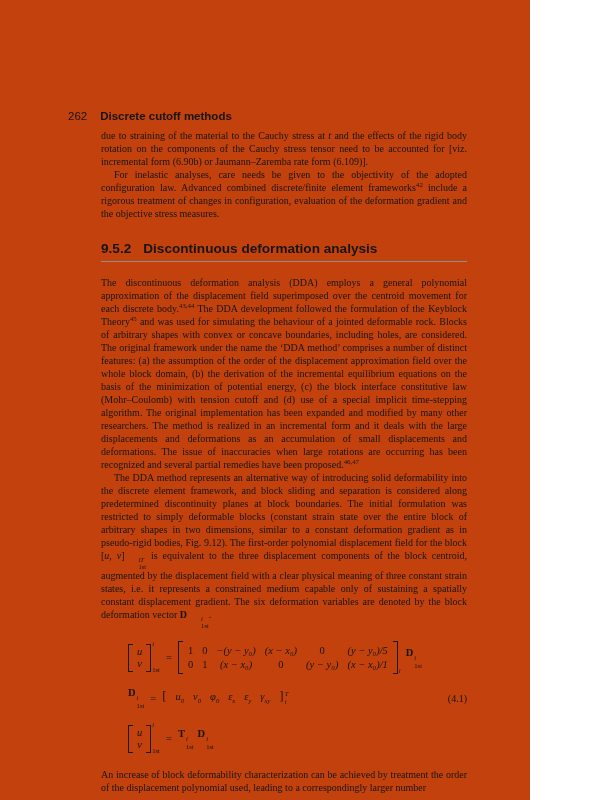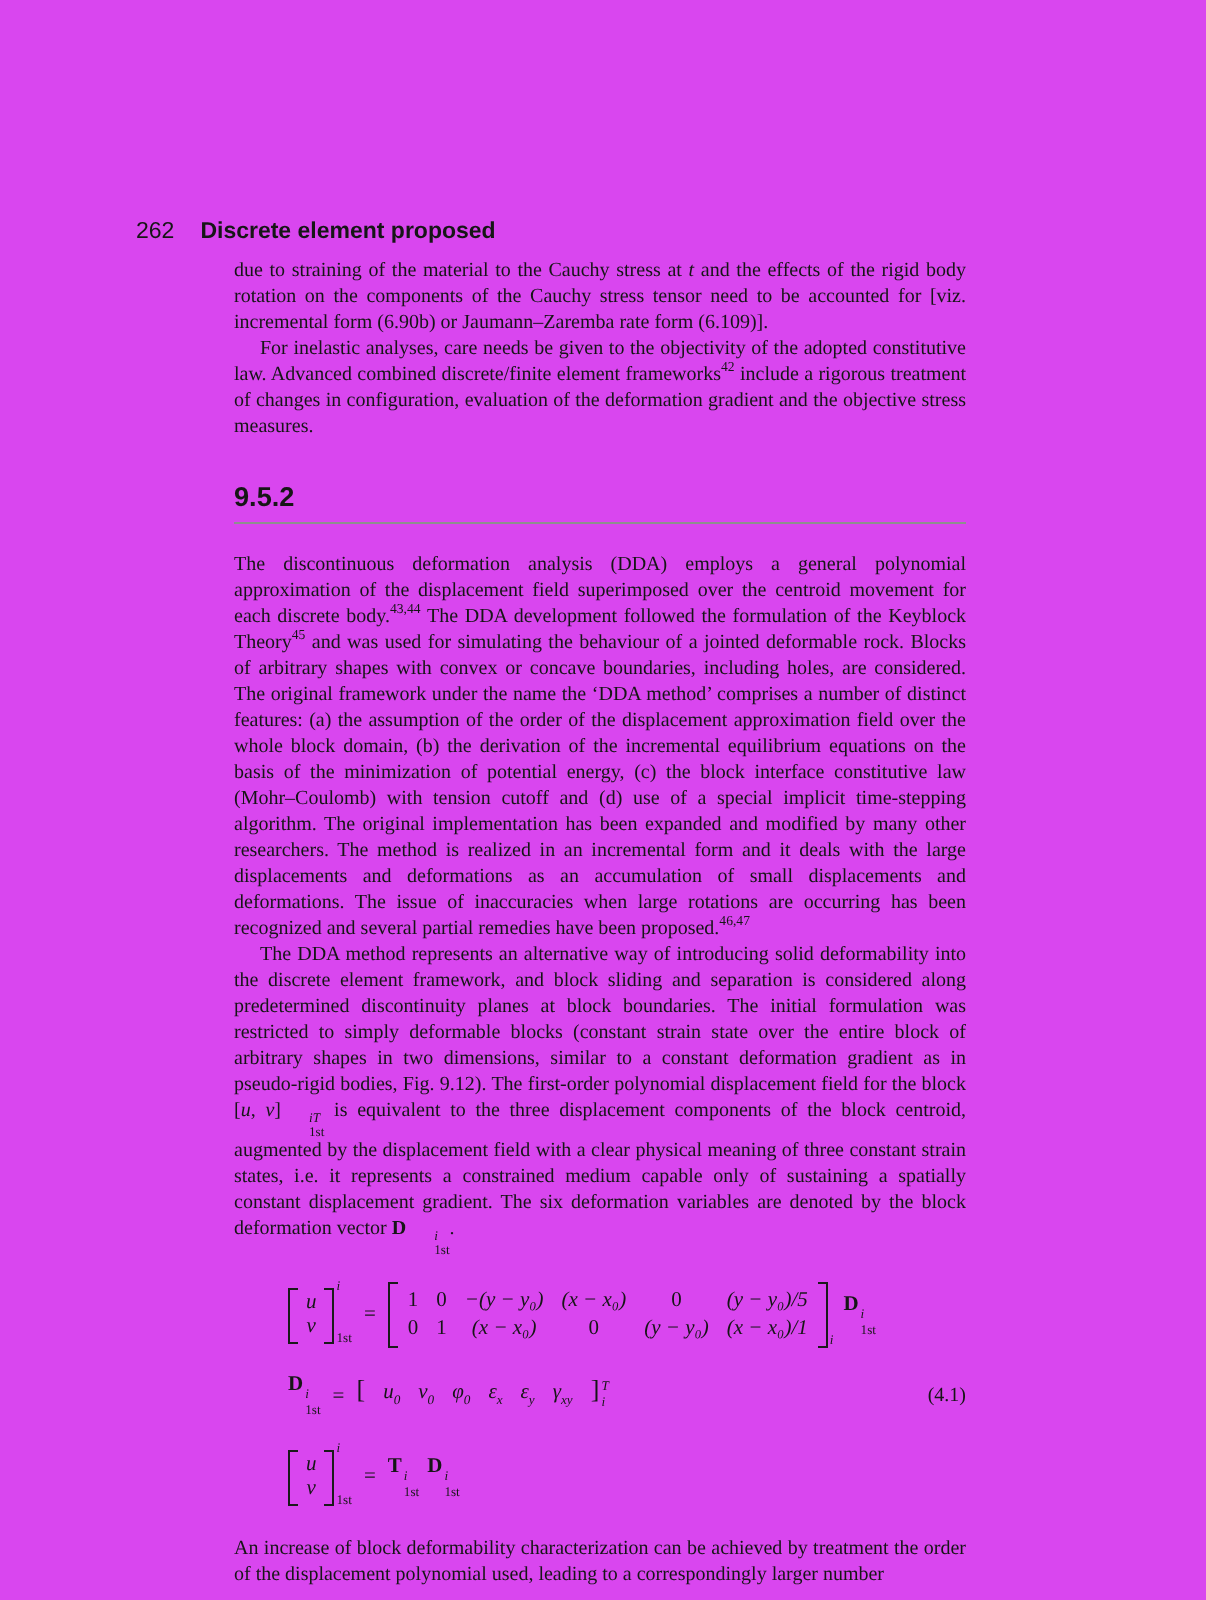--- a/index.html
+++ b/index.html
@@ -1,22 +1,22 @@
 <!DOCTYPE html>
 <html><head>
 <meta charset="utf-8">
 <style>
   html,body{margin:0;padding:0;background:#ffffff;}
-  .page{position:relative;width:603px;height:800px;background:#d946ef;color:#161616;overflow:hidden;
+  .page{position:relative;width:530px;height:800px;background:#c2410c;color:#161616;overflow:hidden;
         font-family:"Liberation Serif", serif;}
   .running-head{position:absolute;left:68px;top:110px;display:flex;align-items:baseline;gap:13px;
         font-family:"Liberation Sans", sans-serif;font-size:11.5px;}
   .rh-num{font-weight:400;}
   .rh-title{font-weight:700;}
-  .column{position:absolute;left:117px;top:129px;width:366px;font-size:10px;line-height:13px;text-align:justify;}
+  .column{position:absolute;left:101px;top:129px;width:366px;font-size:10px;line-height:13px;text-align:justify;}
   p.para{margin:0;}
   p.indent{text-indent:13px;}
   sup.fn{font-size:6.8px;line-height:0;vertical-align:super;}
   .section-heading{margin:21px 0 14px 0;padding-bottom:5px;border-bottom:1px solid #8f8f8f;
         font-family:"Liberation Sans", sans-serif;font-weight:700;font-size:13.6px;line-height:15px;
         display:flex;gap:12px;text-align:right;}
   i.var{font-style:italic;}
   
   .imath{white-space:nowrap;}
   .ss{display:inline-flex;flex-direction:column;justify-content:space-between;font-size:6.6px;line-height:6.6px;text-align:left;}
@@ -47,31 +47,32 @@
   .eq2wrap{position:relative;}
   .closing{margin-top:2px;}
 </style>
 </head>
 <body>
 
 <div class="page">
 
   <div class="running-head">
     <span class="rh-num">262</span>
-    <span class="rh-title">Discrete element proposed</span>
+    <span class="rh-title">Discrete cutoff methods</span>
   </div>
 
   <div class="column">
 
     <p class="para"><span>due to straining of the material to the Cauchy stress at </span><i class="var">t</i><span> and the effects of the rigid body rotation on the components of the Cauchy stress tensor need to be accounted for [viz. incremental form (6.90b) or Jaumann–Zaremba rate form (6.109)].</span></p>
 
-    <p class="para indent"><span>For inelastic analyses, care needs be given to the objectivity of the adopted constitutive law. Advanced combined discrete/finite element frameworks</span><sup class="fn">42</sup><span> include a rigorous treatment of changes in configuration, evaluation of the deformation gradient and the objective stress measures.</span></p>
+    <p class="para indent"><span>For inelastic analyses, care needs be given to the objectivity of the adopted configuration law. Advanced combined discrete/finite element frameworks</span><sup class="fn">42</sup><span> include a rigorous treatment of changes in configuration, evaluation of the deformation gradient and the objective stress measures.</span></p>
 
     <div class="section-heading">
       <span>9.5.2</span>
+      <span>Discontinuous deformation analysis</span>
     </div>
 
     <p class="para"><span>The discontinuous deformation analysis (DDA) employs a general polynomial approximation of the displacement field superimposed over the centroid movement for each discrete body.</span><sup class="fn">43,44</sup><span> The DDA development followed the formulation of the Keyblock Theory</span><sup class="fn">45</sup><span> and was used for simulating the behaviour of a jointed deformable rock. Blocks of arbitrary shapes with convex or concave boundaries, including holes, are considered.  The original framework under the name the ‘DDA method’ comprises a number of distinct features:  (a) the assumption of the order of the displacement approximation field over the whole block domain, (b) the derivation of the incremental equilibrium equations on the basis of the minimization of potential energy, (c) the block interface constitutive law (Mohr–Coulomb) with tension cutoff and (d) use of a special implicit time-stepping algorithm.  The original implementation has been expanded and modified by many other researchers.  The method is realized in an incremental form and it deals with the large displacements and deformations as an accumulation of small displacements and deformations.  The issue of inaccuracies when large rotations are occurring has been recognized and several partial remedies have been proposed.</span><sup class="fn">46,47</sup></p>
 
     <p class="para indent"><span>The DDA method represents an alternative way of introducing solid deformability into the discrete element framework, and block sliding and separation is considered along predetermined discontinuity planes at block boundaries.  The initial formulation was restricted to simply deformable blocks (constant strain state over the entire block of arbitrary shapes in two dimensions, similar to a constant deformation gradient as in pseudo-rigid bodies, Fig. 9.12).  The first-order polynomial displacement field for the block </span><span class="imath"><span>[</span><i>u</i><span>, </span><i>v</i><span>]</span><span class="ss ss-inline">
             <i>iT</i>
             <span>1st</span>
           </span></span><span> is equivalent to the three displacement components of the block centroid, augmented by the displacement field with a clear physical meaning of three constant strain states, i.e. it represents a constrained medium capable only of sustaining a spatially constant displacement gradient.  The six deformation variables are denoted by the block deformation vector </span><span class="imath"><span class="bsym">D</span><span class="ss ss-inline">
             <i>i</i>
             <span>1st</span>

